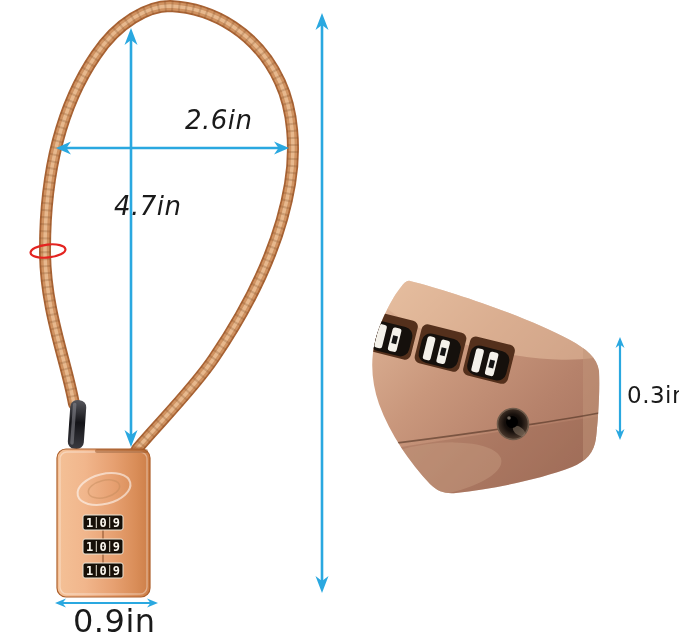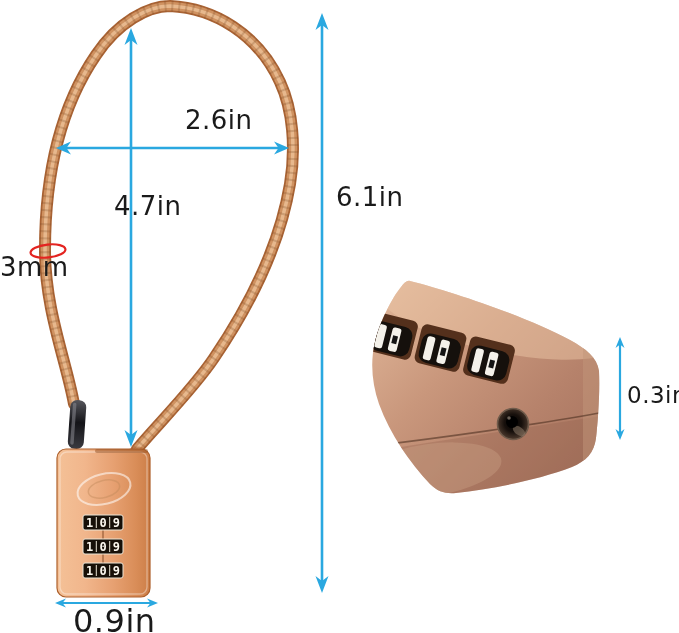--- a/index.html
+++ b/index.html
@@ -5,21 +5,21 @@
   html,body { margin:0; padding:0; background:#ffffff; }
   #scene {
     position:relative; width:679px; height:633px; background:#ffffff;
     overflow:hidden; font-family:"DejaVu Sans","Liberation Sans",sans-serif;
   }
   #scene svg { position:absolute; left:0; top:0; }
   .dim-label {
     position:absolute; color:#1a1a1a; font-weight:400;
     letter-spacing:0.5px; white-space:nowrap; line-height:1;
   }
-  .fs26 { font-size:26px; }
+  .fs26 { font-size:26px;font-style:italic; }
   .fs28 { font-size:32px; }
   .fs23 { font-size:23px; }
 </style>
 </head>
 <body>
 
 <div id="scene">
 
   <svg width="679" height="633" viewBox="0 0 679 633">
     <defs>
@@ -198,20 +198,18 @@
       <line x1="620" y1="344" x2="620" y2="433" stroke="#2aa8e0" stroke-width="2.2"></line>
       <polygon points="620,337 615.5,348 620,344.5 624.5,348"></polygon>
       <polygon points="620,440 615.5,429 620,432.5 624.5,429"></polygon>
     </g>
   </svg>
 
   <div class="dim-label fs26" style="left:185px; top:107px;">2.6in</div>
 
   <div class="dim-label fs26" style="left:74px; top:193px;margin-left:40px;">4.7in</div>
 
-  <div class="dim-label fs26" style="left:336px; top:184px;">6.1in</div>
-
-  <div class="dim-label fs26" style="left:0px; top:254px;">3mm</div>
+
 
   <div class="dim-label fs28" style="left:73px; top:605px;">0.9in</div>
 
   <div class="dim-label fs23" style="left:627px; top:384px;">0.3in</div>
 </div>
 
 </body></html>

